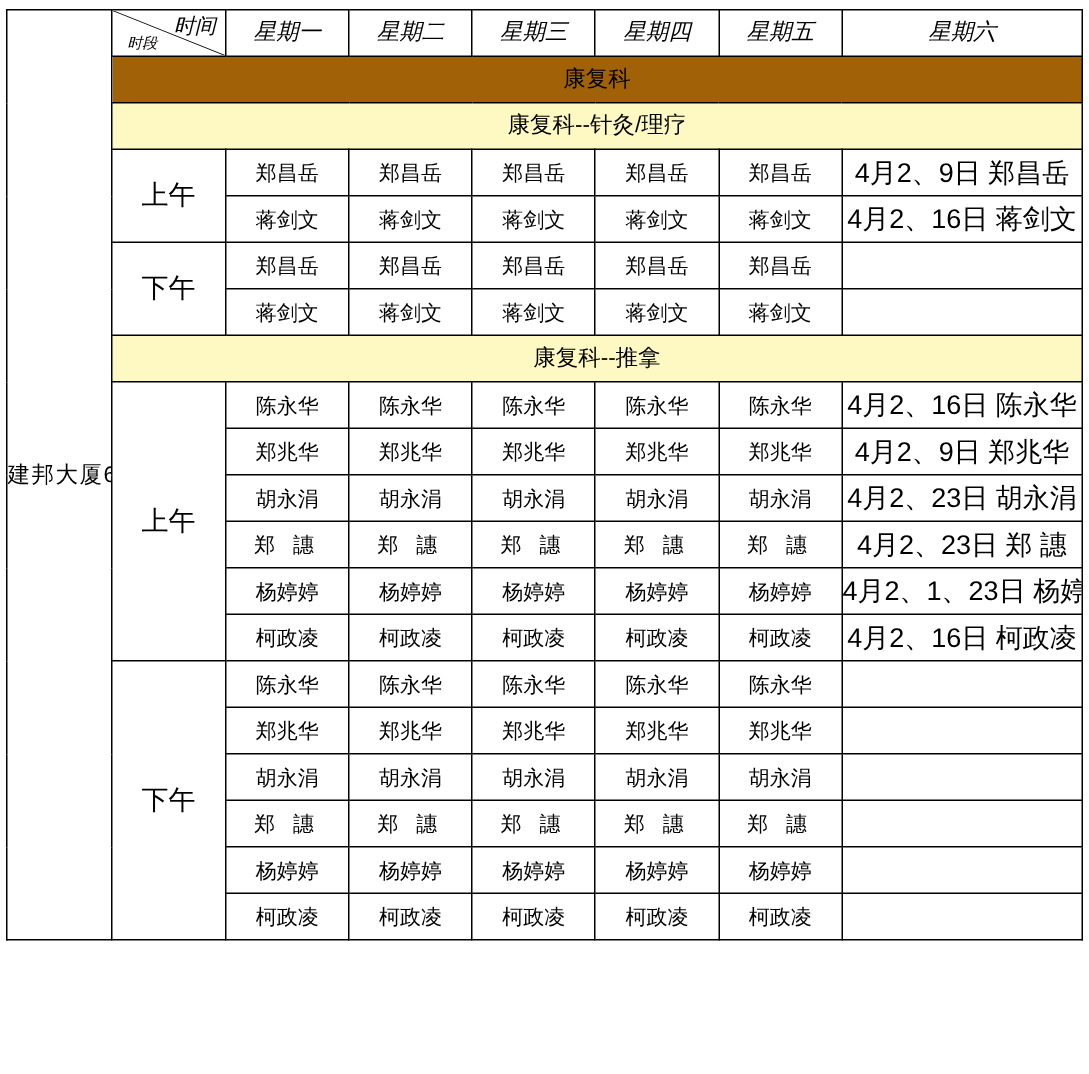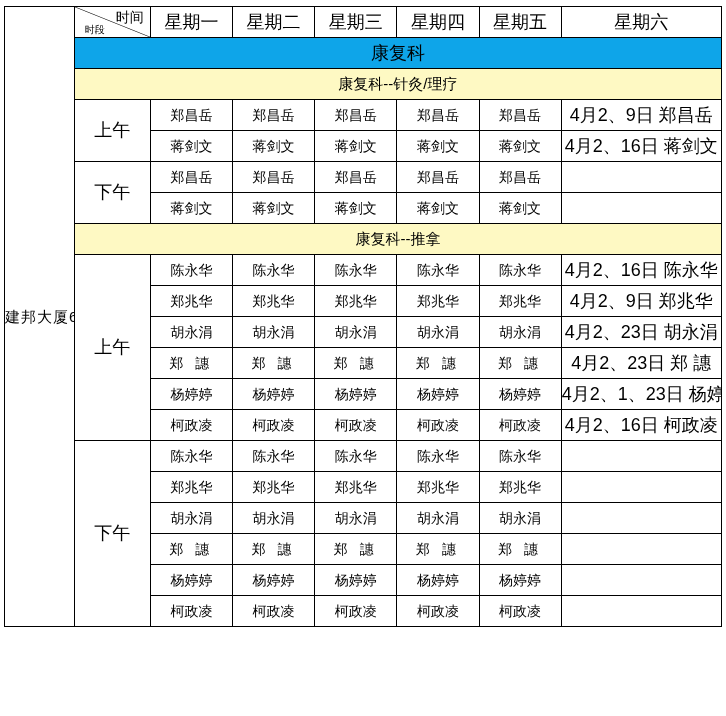--- a/index.html
+++ b/index.html
@@ -49,44 +49,46 @@
     letter-spacing: 1px;
     line-height: 1.45;
     padding: 0 6px;
     white-space: normal;
     word-break: break-all;
   }
   .corner-cell {
     position: relative;
     padding: 0;
     height: 56px;
+    font-style: italic;
   }
   .corner-cell .diag {
     position: absolute;
     left: 0; top: 0; width: 100%; height: 100%;
   }
   .corner-cell .lbl-top {
     position: absolute;
     right: 6px;
     top: 2px;
     font-size: 14px;
   }
   .corner-cell .lbl-bottom {
     position: absolute;
     left: 10px;
     bottom: 2px;
     font-size: 10px;
   }
   .head-day {
-    font-size: 18px;
+    font-size: 15px;
     height: 56px;
+    font-style: italic;
   }
   .section-title {
-    background: #0ea5e9;
-    font-size: 18px;
+    background: #a16207;
+    font-size: 15px;
     height: 29px;
   }
   .section-sub {
     background: #fef9c3;
     font-size: 15px;
     height: 29px;
   }
   .period-cell {
     font-size: 18px;
   }

